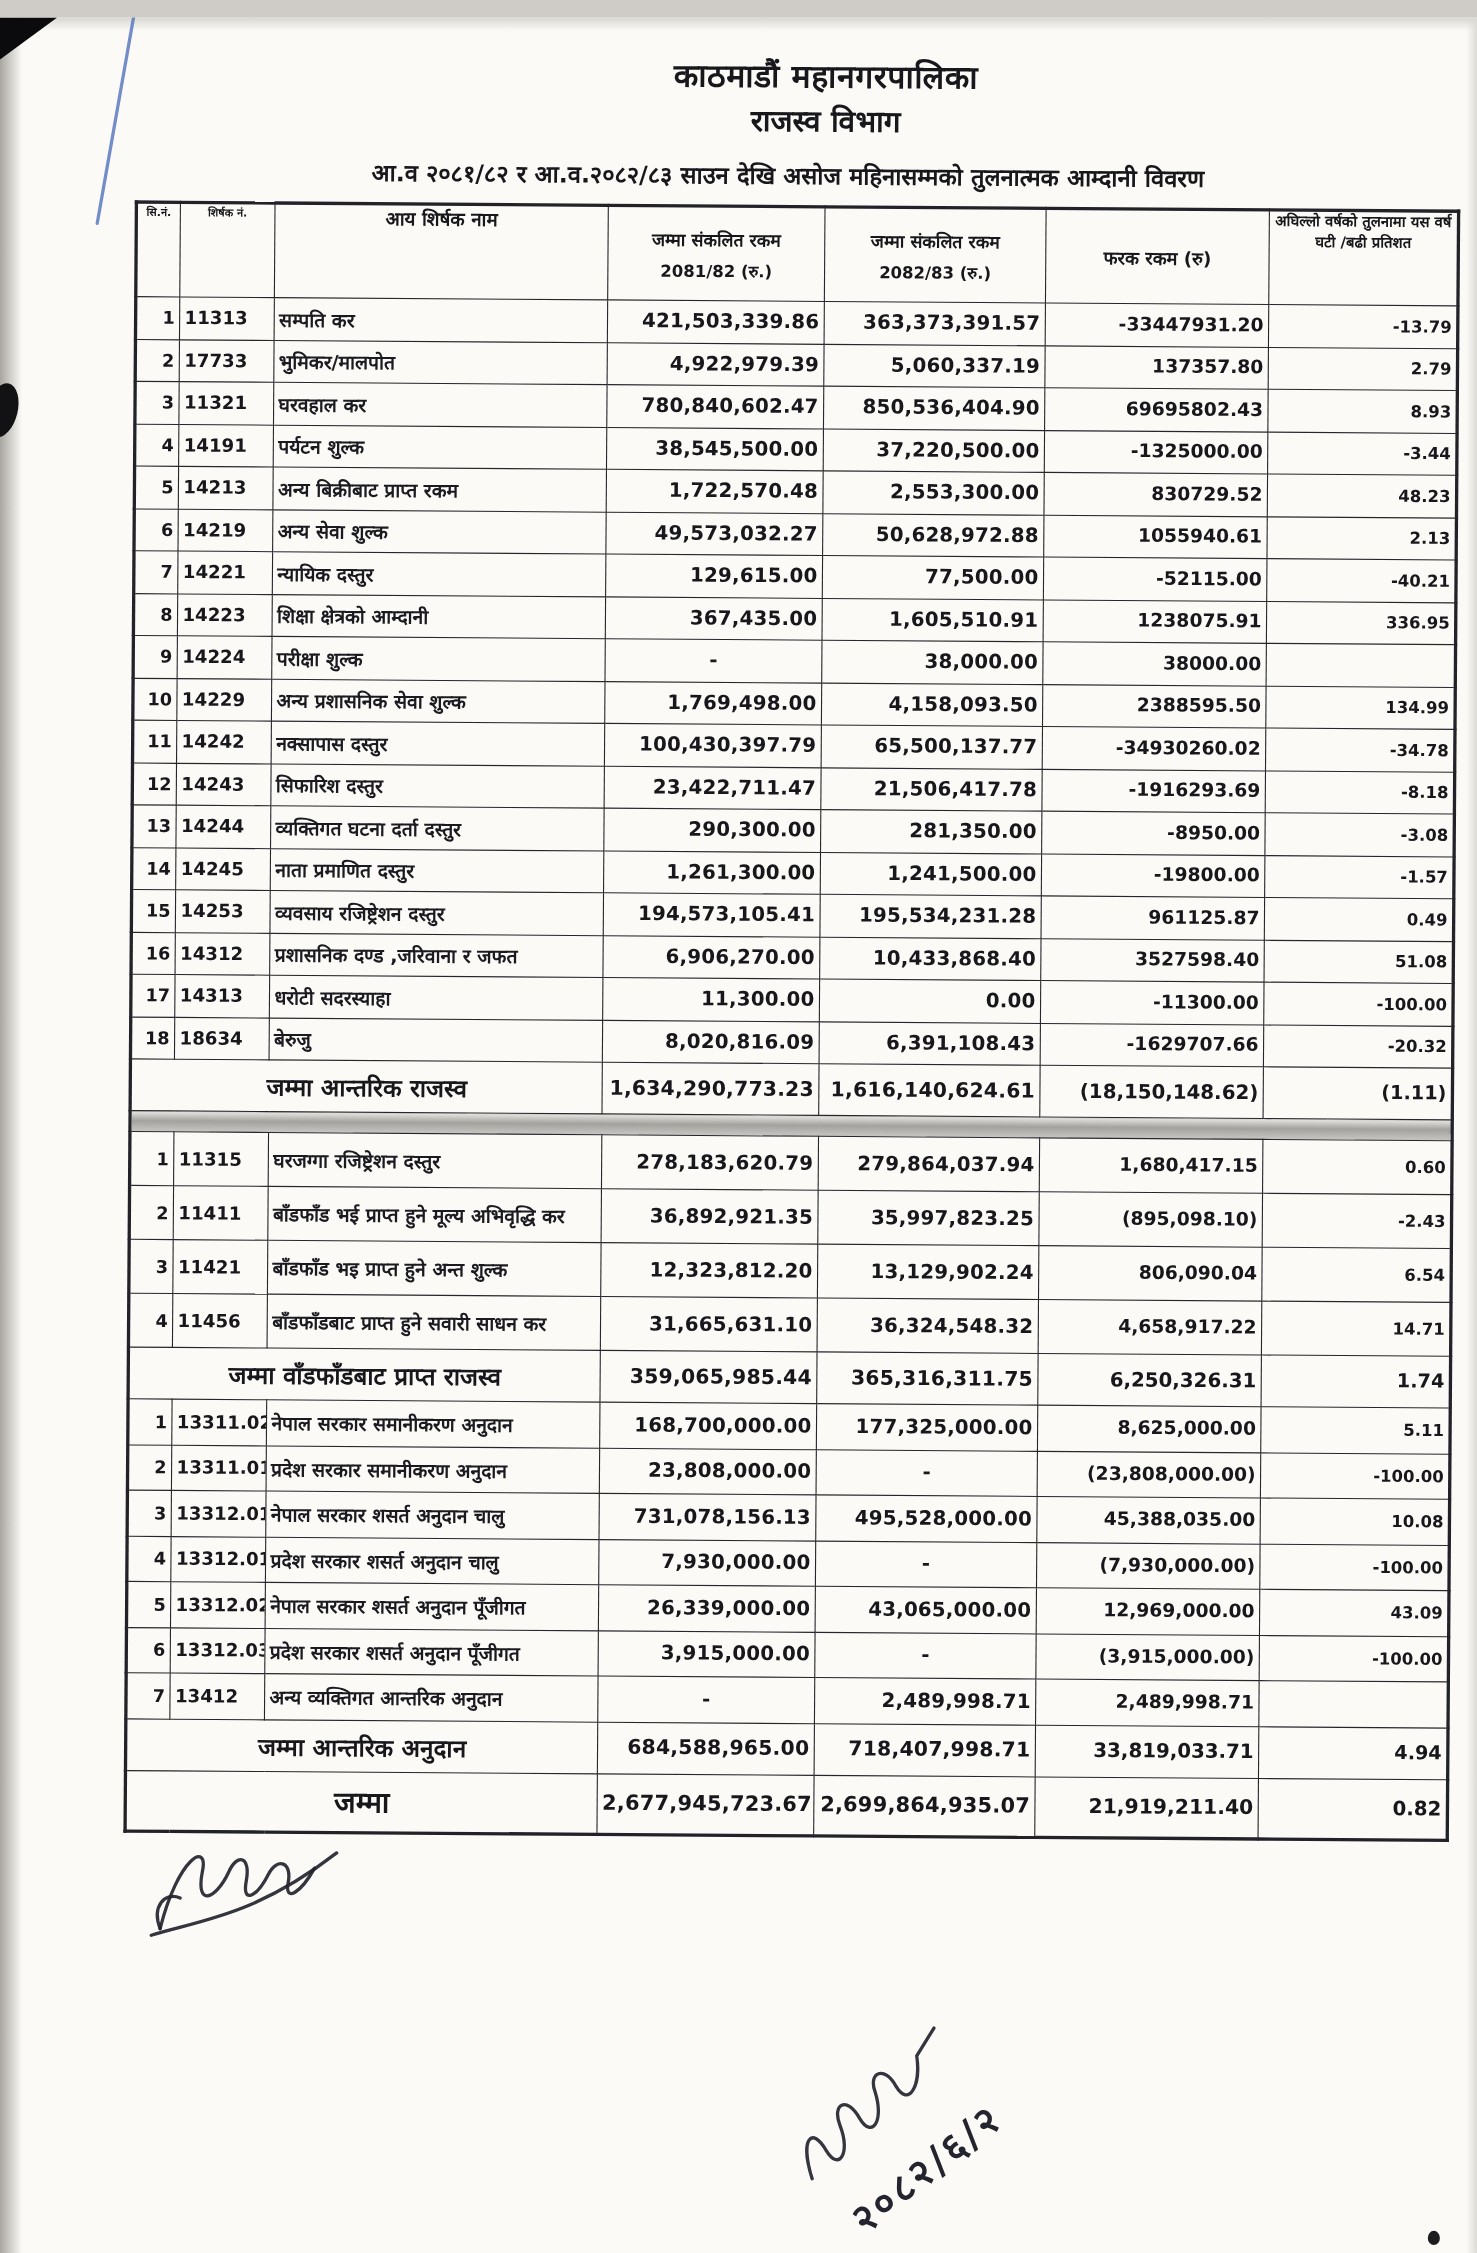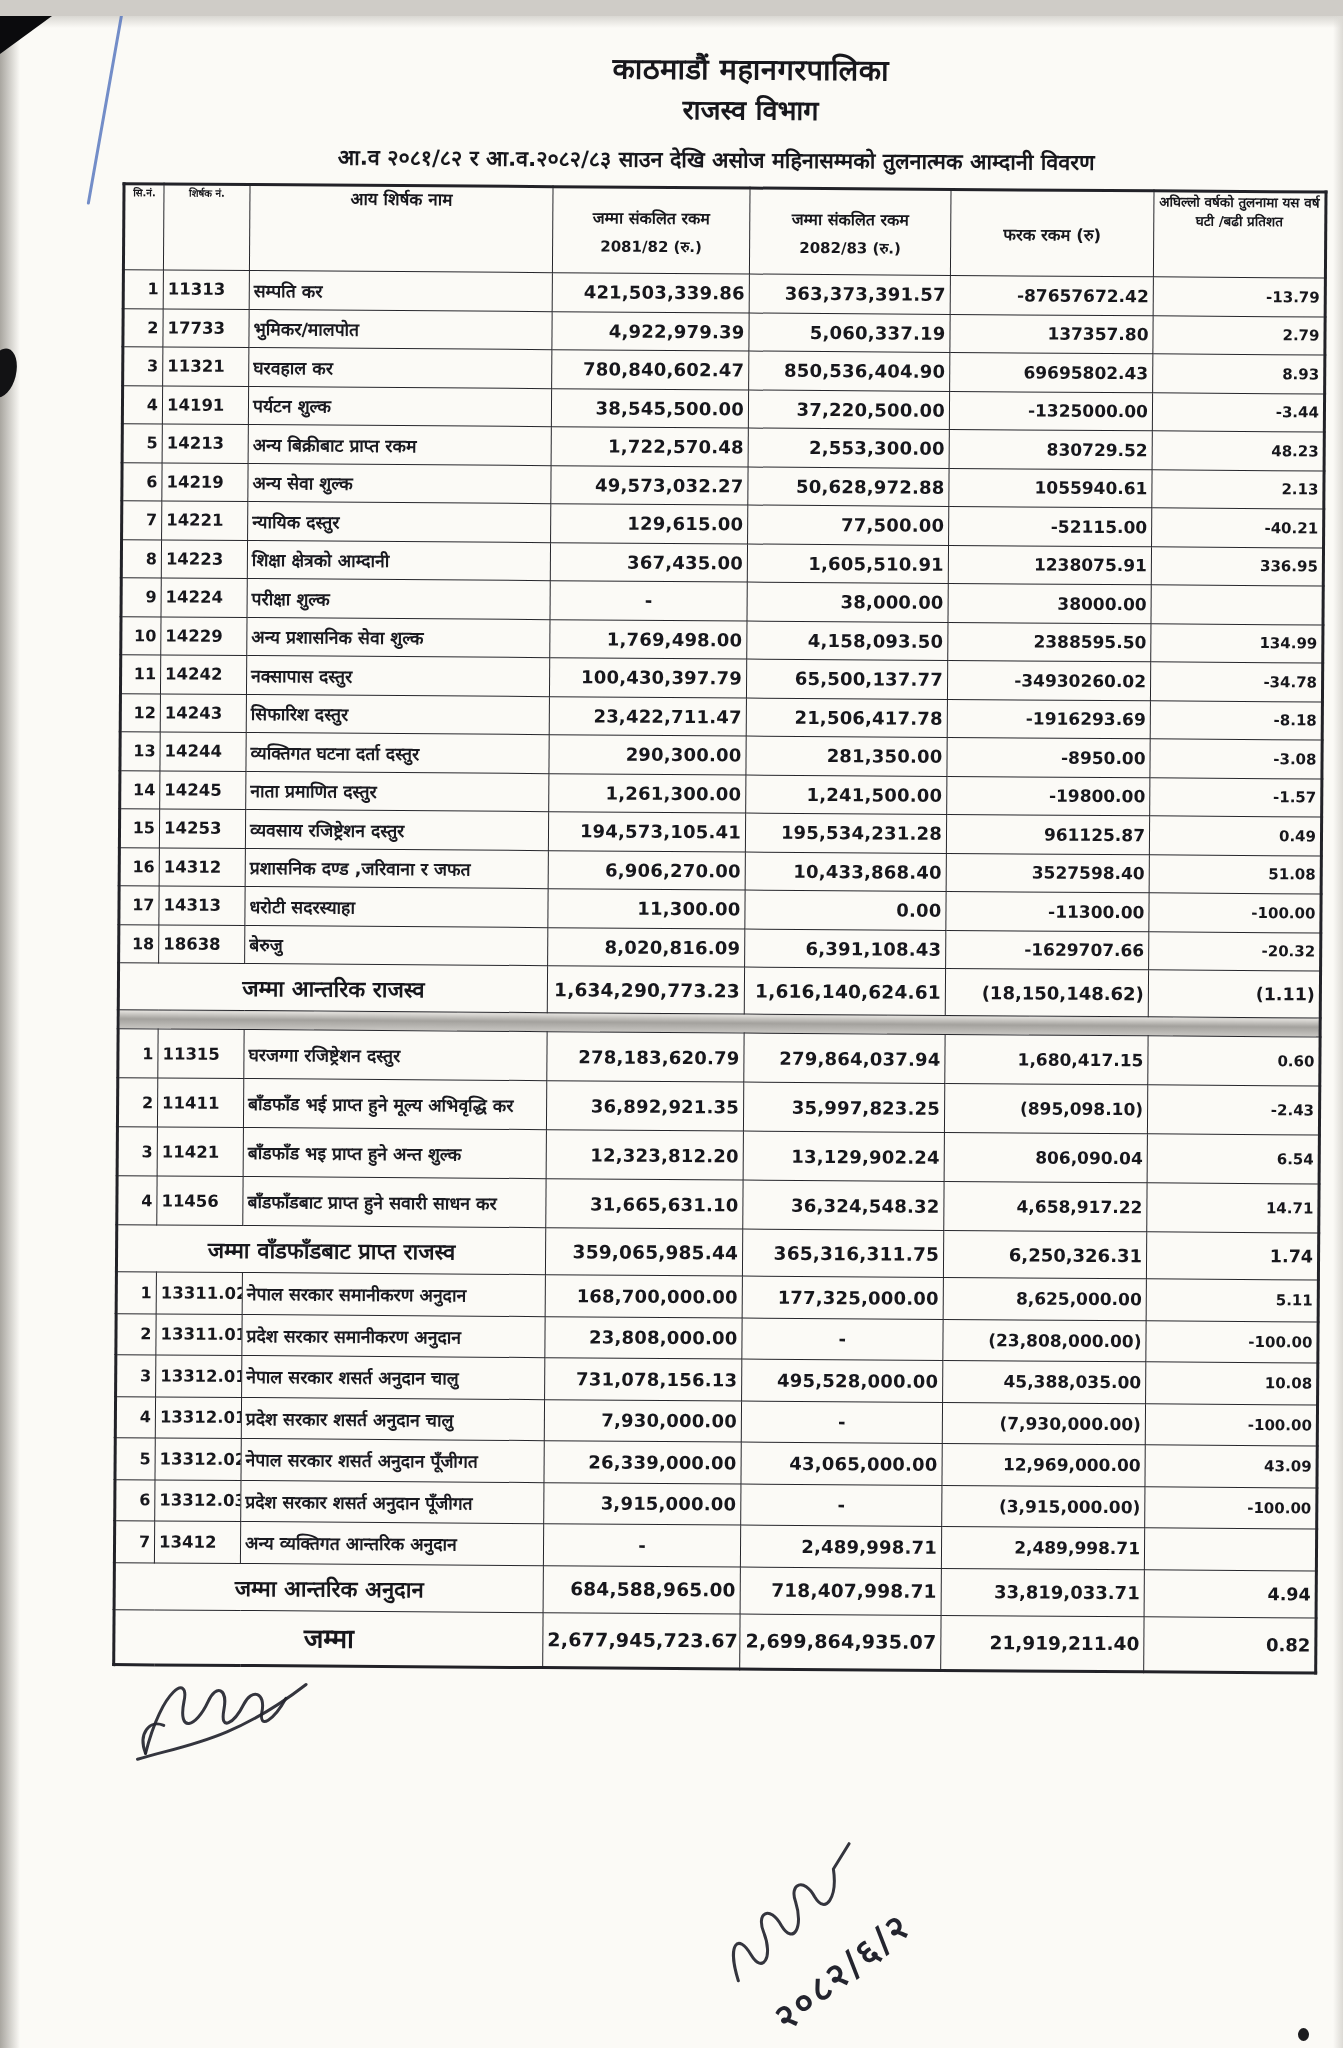--- a/index.html
+++ b/index.html
@@ -119,21 +119,21 @@
           <th class="h-pct">अघिल्लो वर्षको तुलनामा यस वर्ष घटी /बढी प्रतिशत</th>
         </tr>
       </thead>
       <tbody>
           <tr class="s1">
             <td class="c-sn">1</td>
             <td class="c-code">11313</td>
             <td class="c-name">सम्पति कर</td>
             <td class="c4">421,503,339.86</td>
             <td class="c5">363,373,391.57</td>
-            <td class="c-diff">-87657672.42</td>
+            <td class="c-diff">-33447931.20</td>
             <td class="c-pct">-13.79</td>
           </tr>
           <tr class="s1">
             <td class="c-sn">2</td>
             <td class="c-code">17733</td>
             <td class="c-name">भुमिकर/मालपोत</td>
             <td class="c4">4,922,979.39</td>
             <td class="c5">5,060,337.19</td>
             <td class="c-diff">137357.80</td>
             <td class="c-pct">2.79</td>
@@ -268,21 +268,21 @@
             <td class="c-sn">17</td>
             <td class="c-code">14313</td>
             <td class="c-name">धरोटी सदरस्याहा</td>
             <td class="c4">11,300.00</td>
             <td class="c5">0.00</td>
             <td class="c-diff">-11300.00</td>
             <td class="c-pct">-100.00</td>
           </tr>
           <tr class="s1">
             <td class="c-sn">18</td>
-            <td class="c-code">18638</td>
+            <td class="c-code">18634</td>
             <td class="c-name">बेरुजु</td>
             <td class="c4">8,020,816.09</td>
             <td class="c5">6,391,108.43</td>
             <td class="c-diff">-1629707.66</td>
             <td class="c-pct">-20.32</td>
           </tr>
           <tr class="total t1">
             <td colspan="3" class="c-total-label">जम्मा आन्तरिक राजस्व</td>
             <td class="c4">1,634,290,773.23</td>
             <td class="c5">1,616,140,624.61</td>

